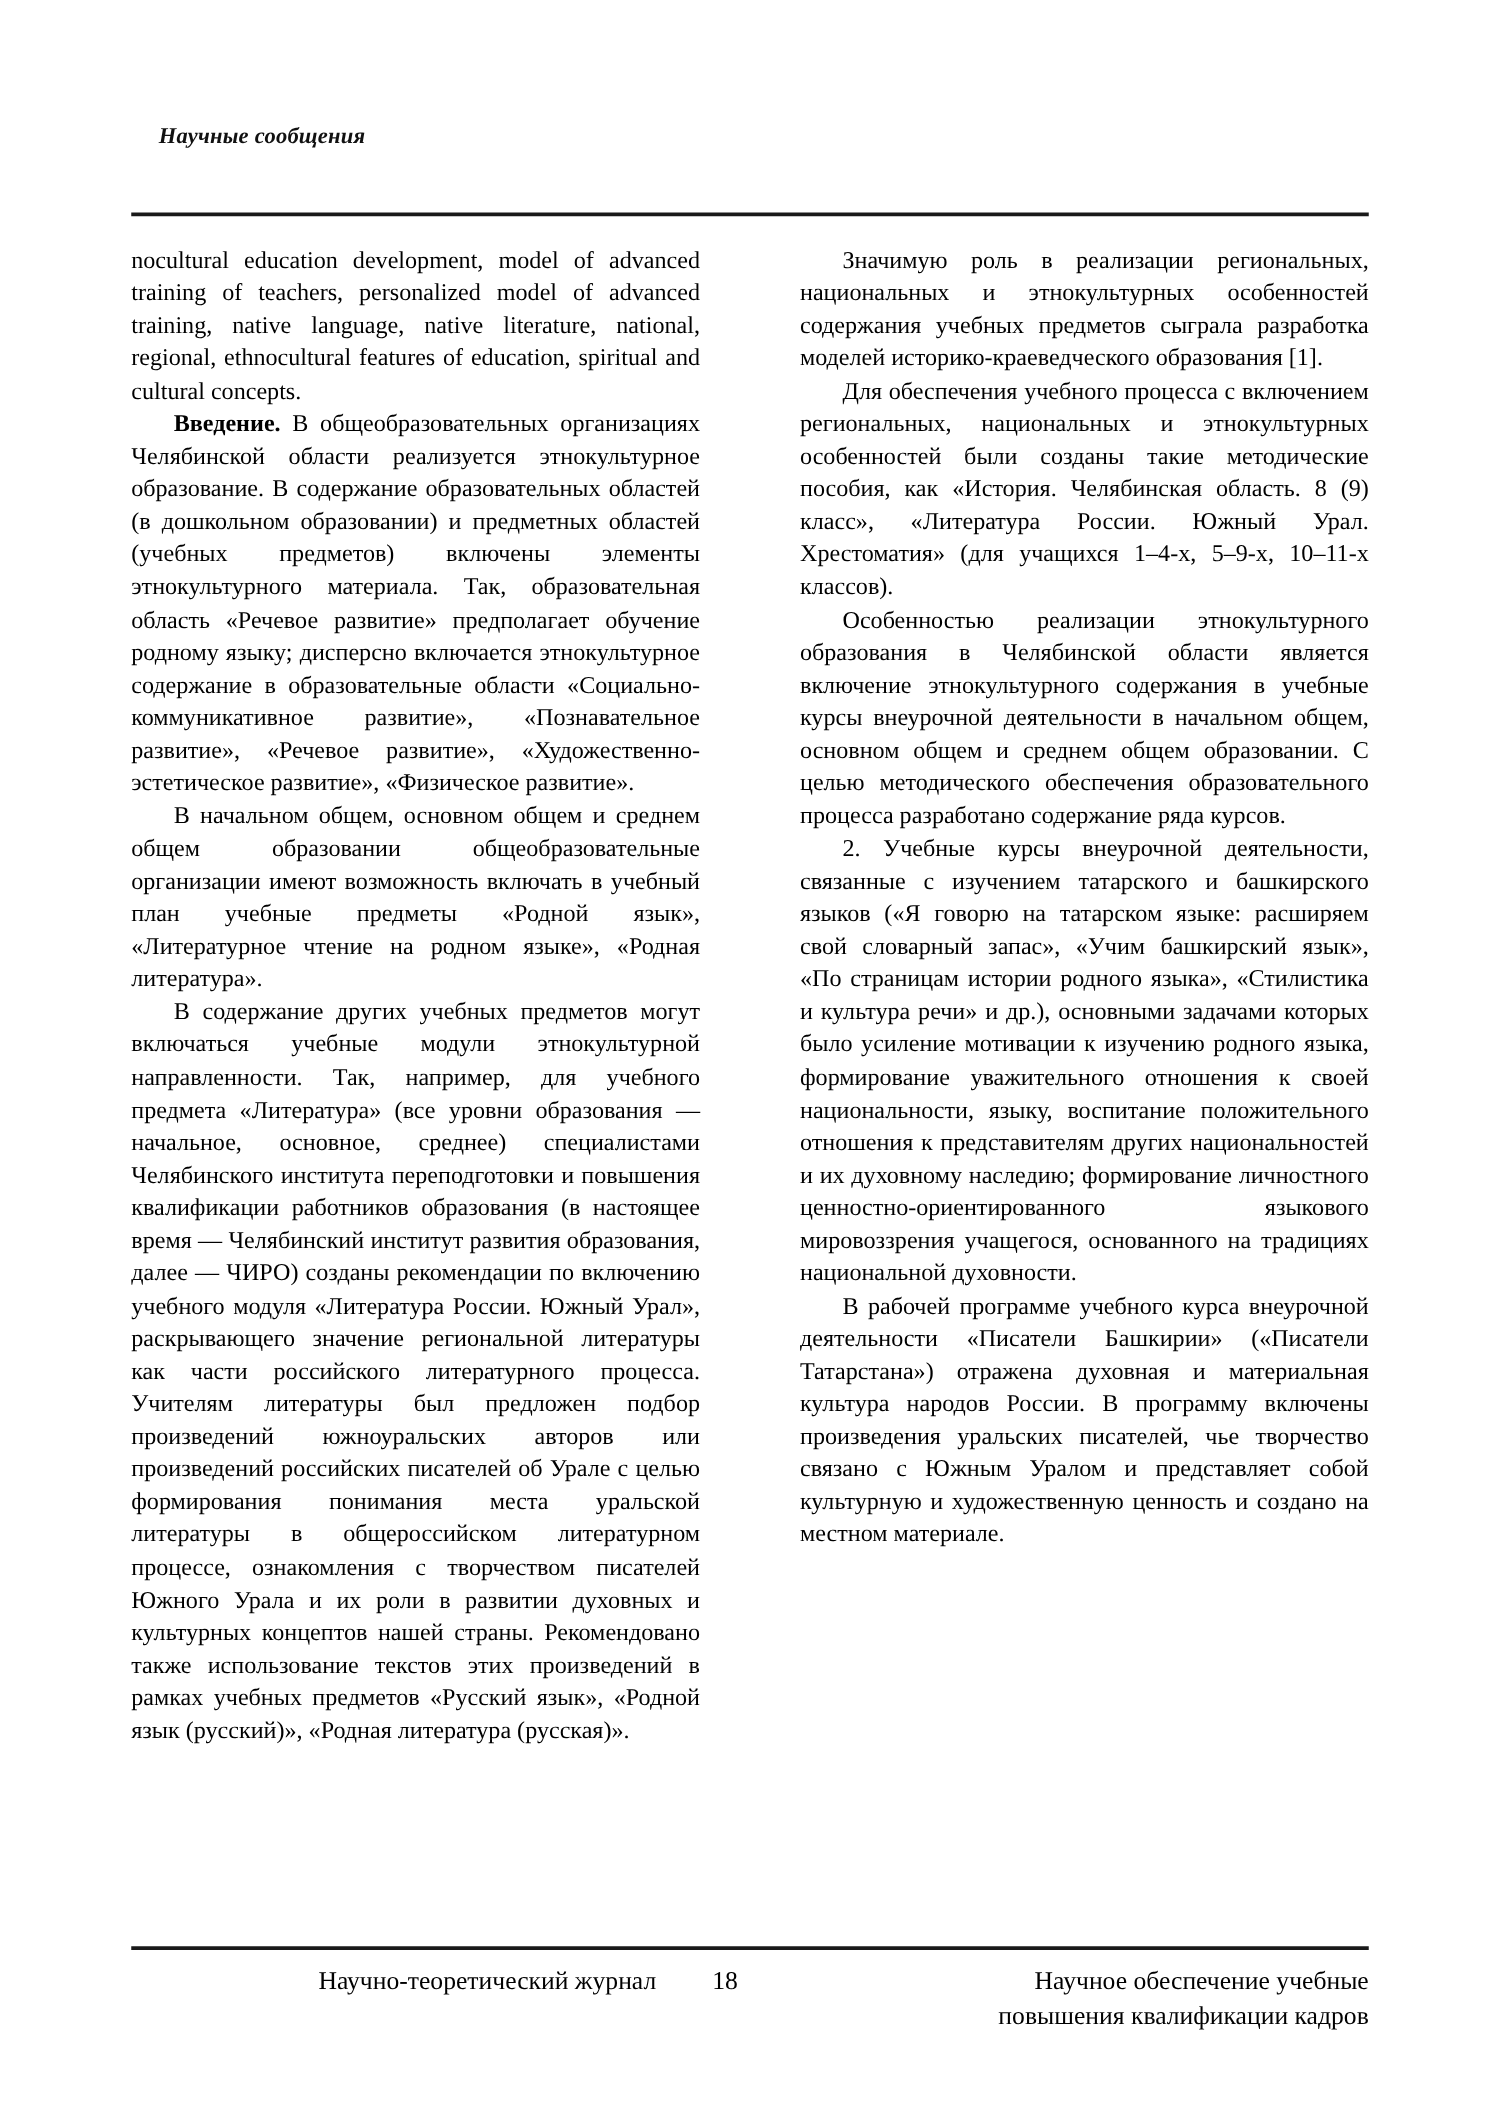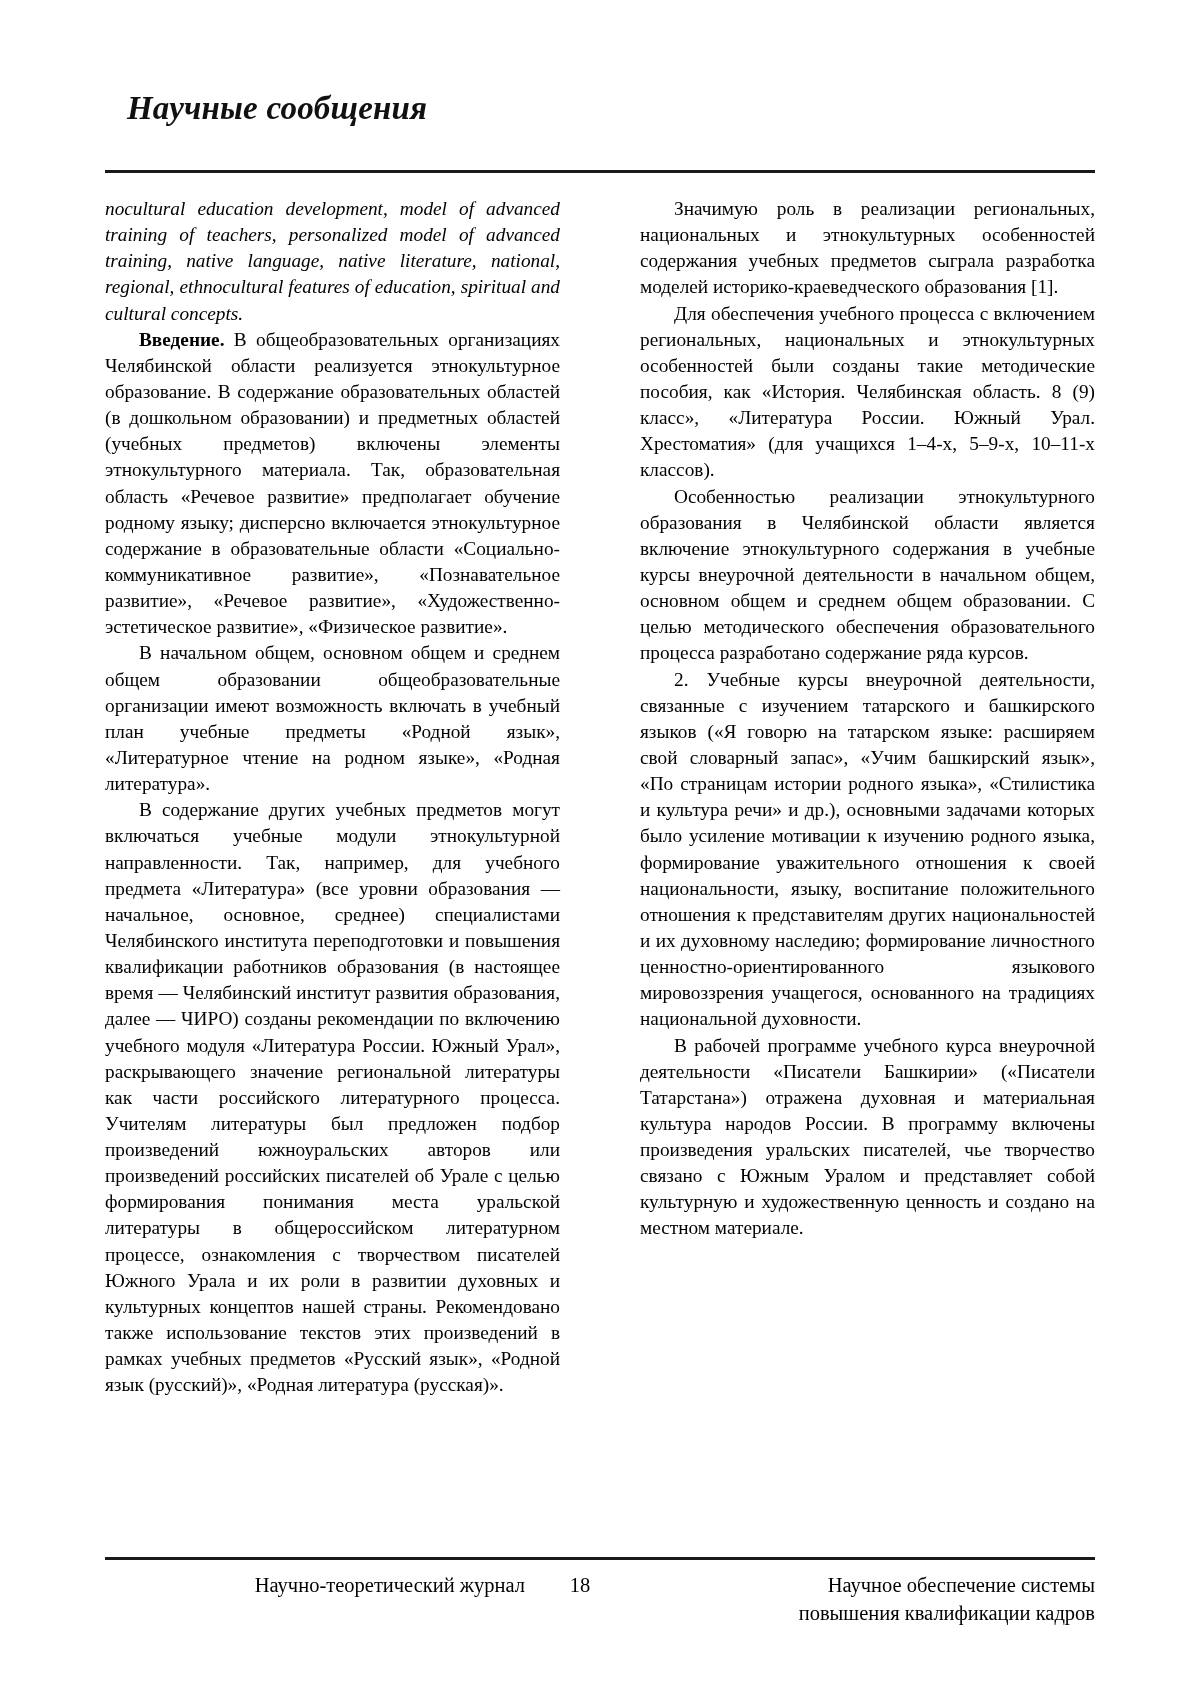--- a/index.html
+++ b/index.html
@@ -35,21 +35,21 @@
   .logo {
     width: 86px;
     height: 100px;
     position: relative;
     flex: 0 0 auto;
   }
   .logo svg { display: block; }
   .header-title {
     font-family: "Liberation Serif", serif;
     font-weight: bold;
-    font-size: 33px;
+    font-size: 18px;
     font-style: italic;
     letter-spacing: 0.2px;
     margin-left: 22px;
     color: #111;
   }
   .header-rule {
     position: absolute;
     left: 105px;
     top: 170px;
     width: 990px;
@@ -74,21 +74,20 @@
     text-justify: inter-word;
     hyphens: manual;
   }
   .col-left { left: 0; }
   .col-right { left: 535px; }
   p {
     margin: 0;
     text-indent: 34px;
   }
   p.italic {
-    font-style: italic;
     text-indent: 0;
   }
   .b { font-weight: bold; }
   
   .footer-rule {
     position: absolute;
     left: 105px;
     top: 1557px;
     width: 990px;
     height: 2.5px;
@@ -153,18 +152,18 @@
       <p>В рабочей программе учебного курса внеурочной деятельности «Писатели Башкирии» («Писатели Татарстана») отражена духовная и материальная культура народов России. В программу включены произведения уральских писателей, чье творчество связано с Южным Уралом и представляет собой культурную и художественную ценность и создано на местном материале.</p>
     </div>
 
   </div>
 
   <div class="footer-rule"></div>
   <div class="footer">
     <div class="footer-left">Научно-теоретический журнал</div>
     <div class="footer-center">18</div>
     <div class="footer-right">
-      <div>Научное обеспечение системы</div>
+      <div>Научное обеспечение учебные</div>
       <div>повышения квалификации кадров</div>
     </div>
   </div>
 
 </div>
 
 </body></html>

